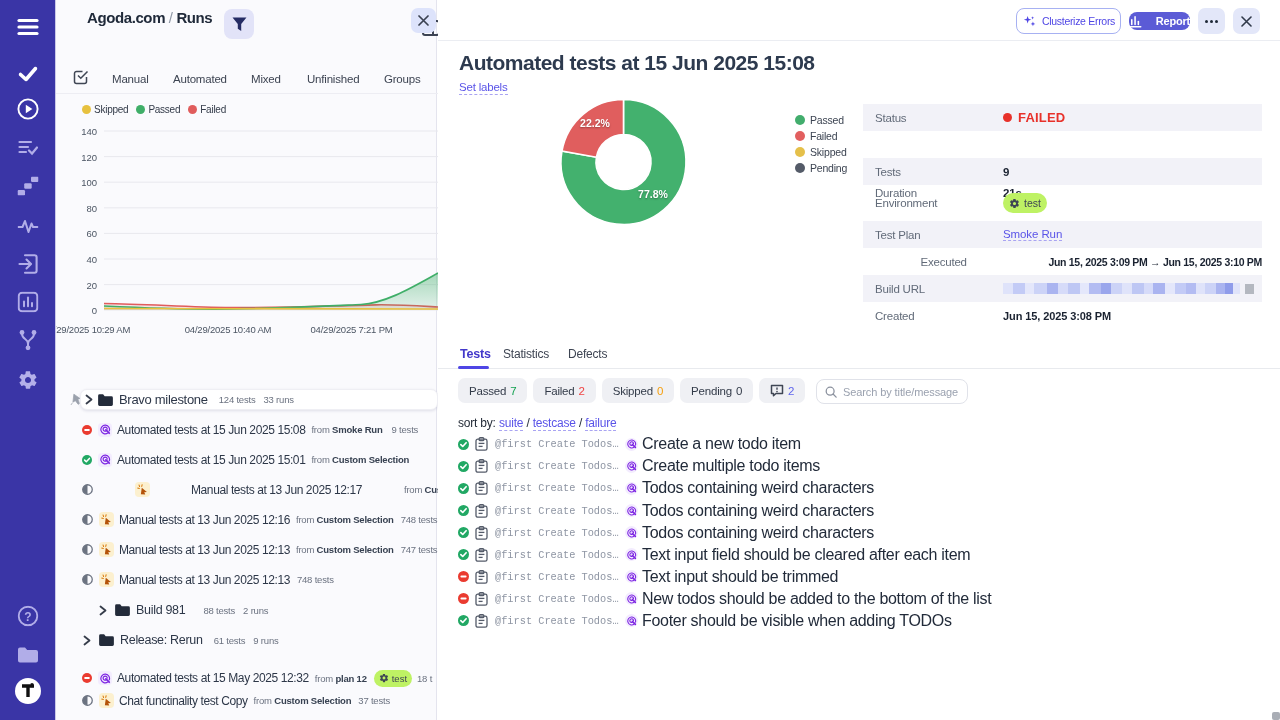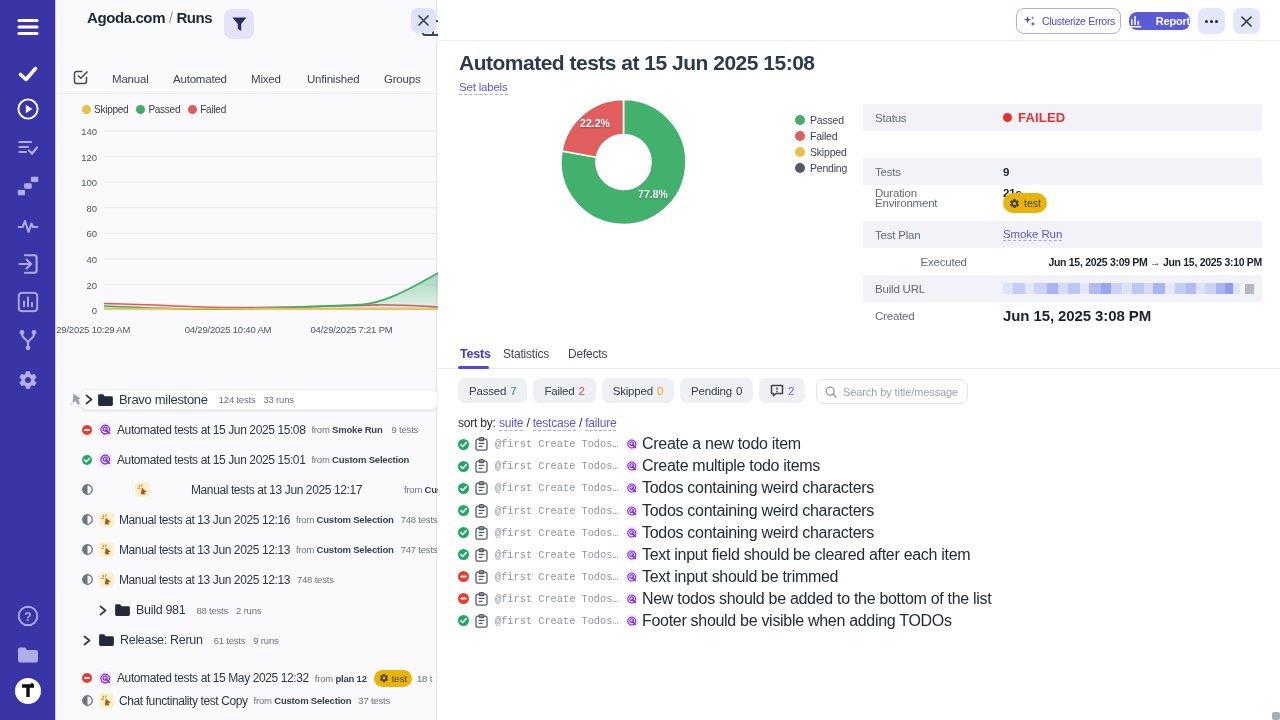--- a/index.html
+++ b/index.html
@@ -15,21 +15,21 @@
   #panel { left:55px; top:0; width:382px; height:720px; background:#fafafd; border-left:1px solid #cbc9e8; border-right:1px solid #e4e4ee; }
   
   #main { left:438px; top:0; width:842px; height:720px; background:#fff; }
   .run { position:absolute; left:0; width:382px; height:30px; display:flex; align-items:center; white-space:nowrap; overflow:hidden; }
   .run .st { margin-left:26px; flex:none; }
   .run .qchip { flex:none; margin-left:6px; width:14px; height:14px; background:#f3ecfe; border-radius:4px; display:flex; align-items:center; justify-content:center; }
   .run .ychip { flex:none; margin-left:6px; width:15px; height:15px; background:#fcf0cf; border-radius:4px; display:flex; align-items:center; justify-content:center; }
   .run .t1 { margin-left:5px; font-size:12px; letter-spacing:-0.4px; color:#2d3748; }
   .run .meta { font-size:9.5px; letter-spacing:-0.2px; color:#6b7280; }
   .run .meta b { color:#374151; }
-  .envchip { display:inline-flex; align-items:center; background:#eab308; border-radius:10px; height:17px; padding:0 7px; gap:4px; font-size:11px; color:#3f4654; }
+  .envchip { display:inline-flex; align-items:center; background:#bef264; border-radius:10px; height:17px; padding:0 7px; gap:4px; font-size:11px; color:#3f4654; }
   .dot3 { width:3px; height:3px; border-radius:50%; background:#1f2937; display:inline-block; }
   .ldot { width:10px; height:10px; border-radius:50%; display:inline-block; margin-right:5px; flex:none; }
   .irow { position:absolute; left:425px; width:399px; display:flex; align-items:center; }
   .irow .lbl { width:140px; flex:none; font-size:11.5px; letter-spacing:-0.2px; color:#626b79; padding-left:12px; }
   .irow .val { font-size:11.5px; letter-spacing:-0.1px; font-weight:bold; color:#1a2230; display:flex; align-items:center; white-space:nowrap; }
   .chip { display:inline-flex; align-items:center; height:25px; background:#eff0f4; border-radius:7px; padding:0 11px; font-size:11.5px; letter-spacing:-0.2px; color:#333b49; gap:4px; }
   .trow { position:absolute; left:20px; height:22px; display:flex; align-items:center; white-space:nowrap; }
   .trow .mono { font-family:"Liberation Mono", monospace; font-size:10.3px; color:#8e95a3; margin-left:7px; width:124px; overflow:hidden; white-space:nowrap; }
   .slink { color:#5a54e8; border-bottom:1px dashed #a9a4f2; }
   .trow .qq { margin-left:6px; width:13px; height:13px; background:#f3ecfe; border-radius:50%; display:flex; align-items:center; justify-content:center; }
@@ -325,21 +325,21 @@
       <span class="meta" style="margin-left:7px;">748 tests</span>
     </div>
     <div class="run" style="top:595px;padding-left:16px;">
       <svg style="margin-left:27px" width="8" height="11" viewBox="0 0 8 11">
           <path d="M1.5 1.5 L6.5 5.5 L1.5 9.5" stroke="#353c4a" stroke-width="1.8" fill="none" stroke-linecap="round" stroke-linejoin="round"></path>
         </svg>
       <svg style="margin-left:8px" width="15" height="12" viewBox="0 0 16 13">
           <path d="M0 2 a1.6 1.6 0 0 1 1.6-1.6 h3.8 l1.7 2 H14.4 a1.6 1.6 0 0 1 1.6 1.6 V11.4 a1.6 1.6 0 0 1-1.6 1.6 H1.6 A1.6 1.6 0 0 1 0 11.4 Z" fill="#232b3a"></path>
         </svg>
       <span class="t1" style="margin-left:6px; letter-spacing:-0.3px; font-size:12.5px;">Build 981</span>
-      <span class="meta" style="margin-left:11px;">88 tests</span>
+      <span class="meta" style="margin-left:18px;">88 tests</span>
         <span class="meta" style="margin-left:8px;">2 runs</span>
     </div>
     <div class="run" style="top:625.3px;">
       <svg style="margin-left:27px" width="8" height="11" viewBox="0 0 8 11">
           <path d="M1.5 1.5 L6.5 5.5 L1.5 9.5" stroke="#353c4a" stroke-width="1.8" fill="none" stroke-linecap="round" stroke-linejoin="round"></path>
         </svg>
       <svg style="margin-left:8px" width="15" height="12" viewBox="0 0 16 13">
           <path d="M0 2 a1.6 1.6 0 0 1 1.6-1.6 h3.8 l1.7 2 H14.4 a1.6 1.6 0 0 1 1.6 1.6 V11.4 a1.6 1.6 0 0 1-1.6 1.6 H1.6 A1.6 1.6 0 0 1 0 11.4 Z" fill="#232b3a"></path>
         </svg>
       <span class="t1" style="margin-left:6px; letter-spacing:-0.3px; font-size:12.5px;">Release: Rerun</span>
@@ -502,21 +502,21 @@
               <rect x="213" y="1" width="9" height="11" fill="#aab4f0"></rect>
               <rect x="222" y="1" width="8" height="11" fill="#8f9cea"></rect>
               <rect x="230" y="1" width="7" height="11" fill="#dfe3fa"></rect>
               <rect x="242" y="2" width="9" height="10" fill="#b4b8c0"></rect>
       </g>
           </svg>
         </span>
     </div>
     <div class="irow" style="top:302px; height:27px;">
       <span class="lbl">Created</span>
-        <span class="val" style="font-size:15px;">Jun 15, 2025 3:08 PM</span>
+        <span class="val" style="font-size:11px;">Jun 15, 2025 3:08 PM</span>
     </div>
   </div>
   <div id="teststabs">
     <div class="ab" style="left:0; top:368px; width:842px; border-top:1px solid #e8eaee;"></div>
     <div class="ab" style="left:22px; top:347px; font-size:12.5px; font-weight:bold; color:#4338ca; letter-spacing:-0.2px;">Tests</div>
     <div class="ab" style="left:20px; top:366px; width:31px; height:3px; background:#4f46e5; border-radius:2px;"></div>
     <div class="ab" style="left:65px; top:347px; font-size:12px; color:#3d4452; letter-spacing:-0.2px;">Statistics</div>
     <div class="ab" style="left:130px; top:347px; font-size:12px; color:#3d4452; letter-spacing:-0.2px;">Defects</div>
     <div class="ab flex" style="left:20px; top:378px; gap:6px;">
       <span class="chip">Passed <span style="color:#12a150;">7</span></span>

